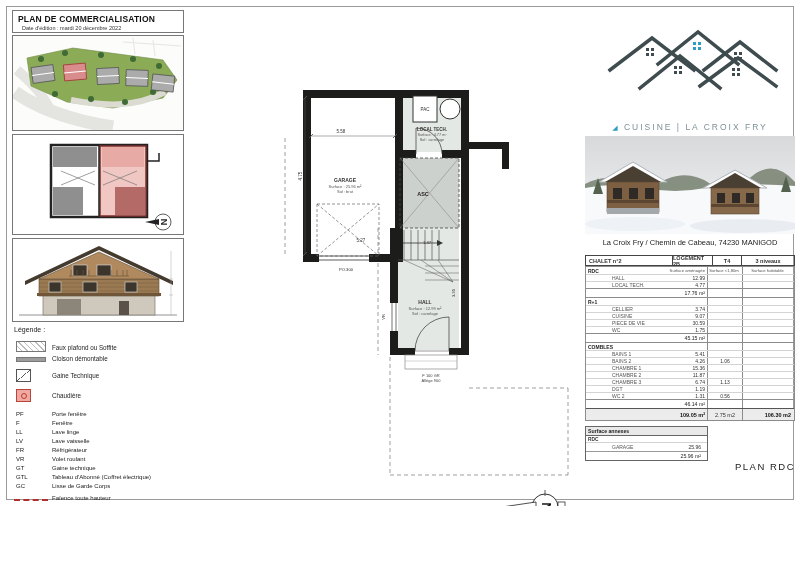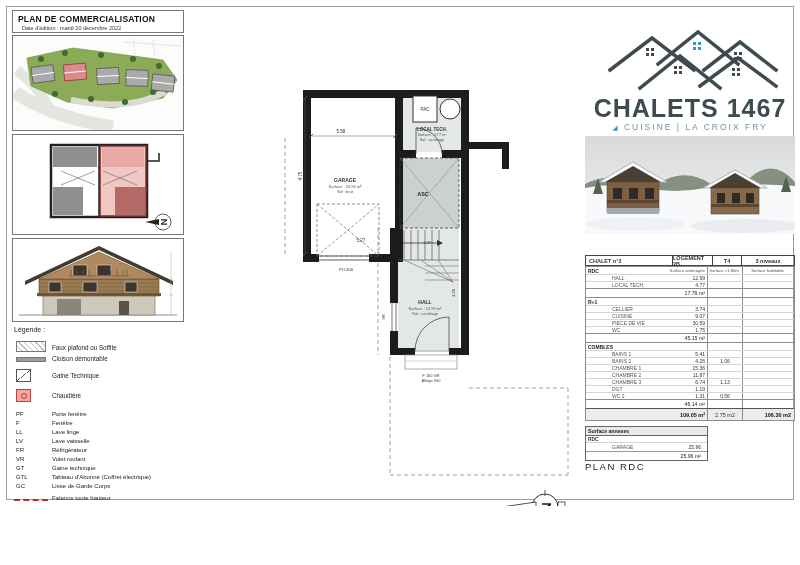--- a/index.html
+++ b/index.html
@@ -74,21 +74,21 @@
   .annex{left:585px;top:426px;width:123px;border:1px solid #666;font-size:5px;color:#333}
   .ax-h{height:9px;background:#e9e9e9;border-bottom:1px solid #666;font-weight:bold;font-size:5.2px;
     display:flex;align-items:center;padding-left:2px;color:#222}
   .ax-lvl{height:7px;border-bottom:1px solid #d4d4d4;display:flex;align-items:center;padding-left:2px;
     font-size:4.8px;font-weight:bold}
   .ax-row{height:8px;display:flex;align-items:center}
   .ax-row .nm{color:#555}
   .ax-sub{height:9px;border-top:1px solid #999;display:flex;align-items:center;justify-content:flex-end;
     padding-right:6px;font-size:5.2px;color:#222}
 
-  .plan-caption{left:585px;top:461px;width:210px;text-align:left;font-size:9.5px;letter-spacing:1.5px;color:#222}
+  .plan-caption{left:585px;top:461px;width:210px;text-align:right;font-size:9.5px;letter-spacing:1.5px;color:#222}
 
   
   .promo{left:585px;top:484px;width:210px;height:54px;border:1px solid #444;background:#fff}
   .ed-logo{position:absolute;left:38px;top:5px;width:58px;text-align:center}
   .ed-logo .l1{font-size:17px;line-height:14px;font-weight:bold;letter-spacing:2px;color:#37474b}
   .ed-logo .sub{font-size:4.5px;letter-spacing:2.5px;color:#a8895a;margin-top:2px}
   .ed-txt{position:absolute;left:104px;top:7px;font-size:5.4px;line-height:7.6px;color:#222}
   .ed-txt .b{font-weight:bold}
 
   svg text{font-family:"Liberation Sans",sans-serif}
@@ -420,21 +420,20 @@
         <rect x="132" y="49" width="3" height="3"></rect>
         <rect x="137" y="49" width="3" height="3"></rect>
     </g>
     <g fill="#2e9fc2">
       <rect x="93" y="18" width="3" height="3"></rect>
         <rect x="98" y="18" width="3" height="3"></rect>
         <rect x="93" y="23" width="3" height="3"></rect>
         <rect x="98" y="23" width="3" height="3"></rect>
     </g>
   </svg>
-  <div class="abs brand-title">CHALETS 1467</div>
   <div class="abs brand-sub">
     <span class="tri">◢</span>
     <span>CUISINE | LA CROIX FRY</span>
   </div>
 
   <svg class="abs" style="left:585px;top:136px" width="210" height="98" viewBox="0 0 210 98">
     <defs>
       <linearGradient id="sky" x1="0" y1="0" x2="0" y2="1">
         <stop offset="0" stop-color="#d7d9db"></stop>
           <stop offset="1" stop-color="#f2f3f4"></stop>
@@ -461,20 +460,21 @@
         <rect x="147" y="57" width="8" height="10" fill="#2f2a25"></rect>
       <rect x="161" y="57" width="8" height="10" fill="#2f2a25"></rect>
       <rect x="126" y="68" width="48" height="3" fill="#5d4631"></rect>
     </g>
     <polygon points="8,58 13,42 18,58" fill="#55624f"></polygon>
     <polygon points="196,56 201,40 206,56" fill="#55624f"></polygon>
     <ellipse cx="50" cy="88" rx="50" ry="7" fill="#eef1f5"></ellipse>
     <ellipse cx="160" cy="90" rx="55" ry="7" fill="#e9edf2"></ellipse>
   </svg>
 
+  <div class="abs address">La Croix Fry / Chemin de Cabeau, 74230 MANIGOD</div>
 
   <div class="abs tbl">
     <div class="thead">
       <span class="th1">CHALET n°2</span>
       <span class="th2">LOGEMENT 2B</span>
       <span class="th3">T4</span>
       <span class="th4">3 niveaux</span>
     </div>
     <div class="tbody">
       <div class="row sec">

